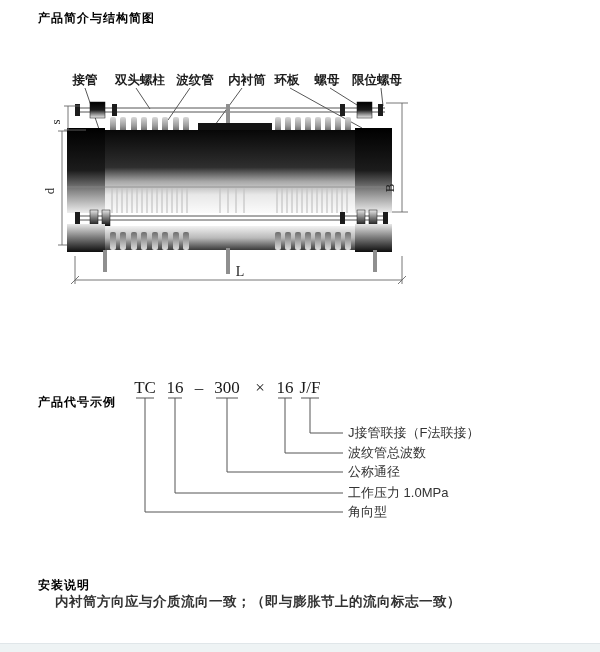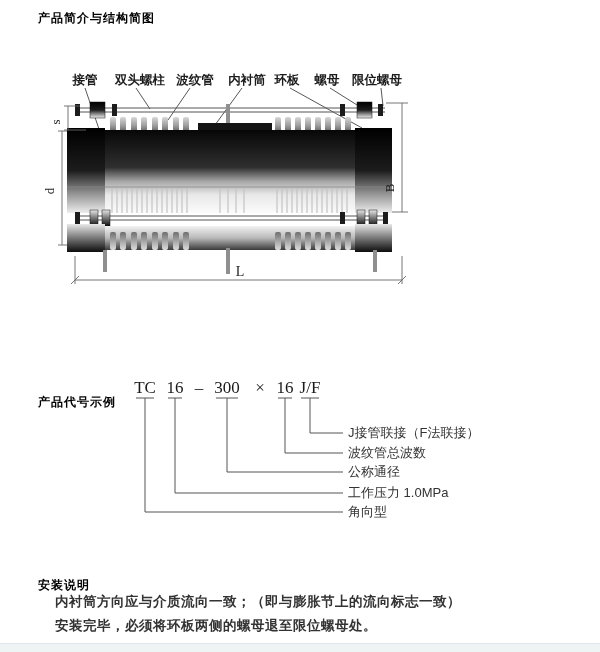--- a/index.html
+++ b/index.html
@@ -223,16 +223,15 @@
     <text class="legend-text" x="228" y="101">公称通径</text>
     <text class="legend-text" x="228" y="122">工作压力 1.0MPa</text>
     <text class="legend-text" x="228" y="141">角向型</text>
   </g>
 </svg>
 
 <div class="sec-heading" id="heading-install">安装说明</div>
 
 <div id="install-text">
   <div>内衬筒方向应与介质流向一致；（即与膨胀节上的流向标志一致）</div>
-  <div>安装完毕，必须将环板两侧的螺母退至限位螺母处。</div>
 </div>
 
 <div id="footer-strip"></div>
 
 </body></html>

